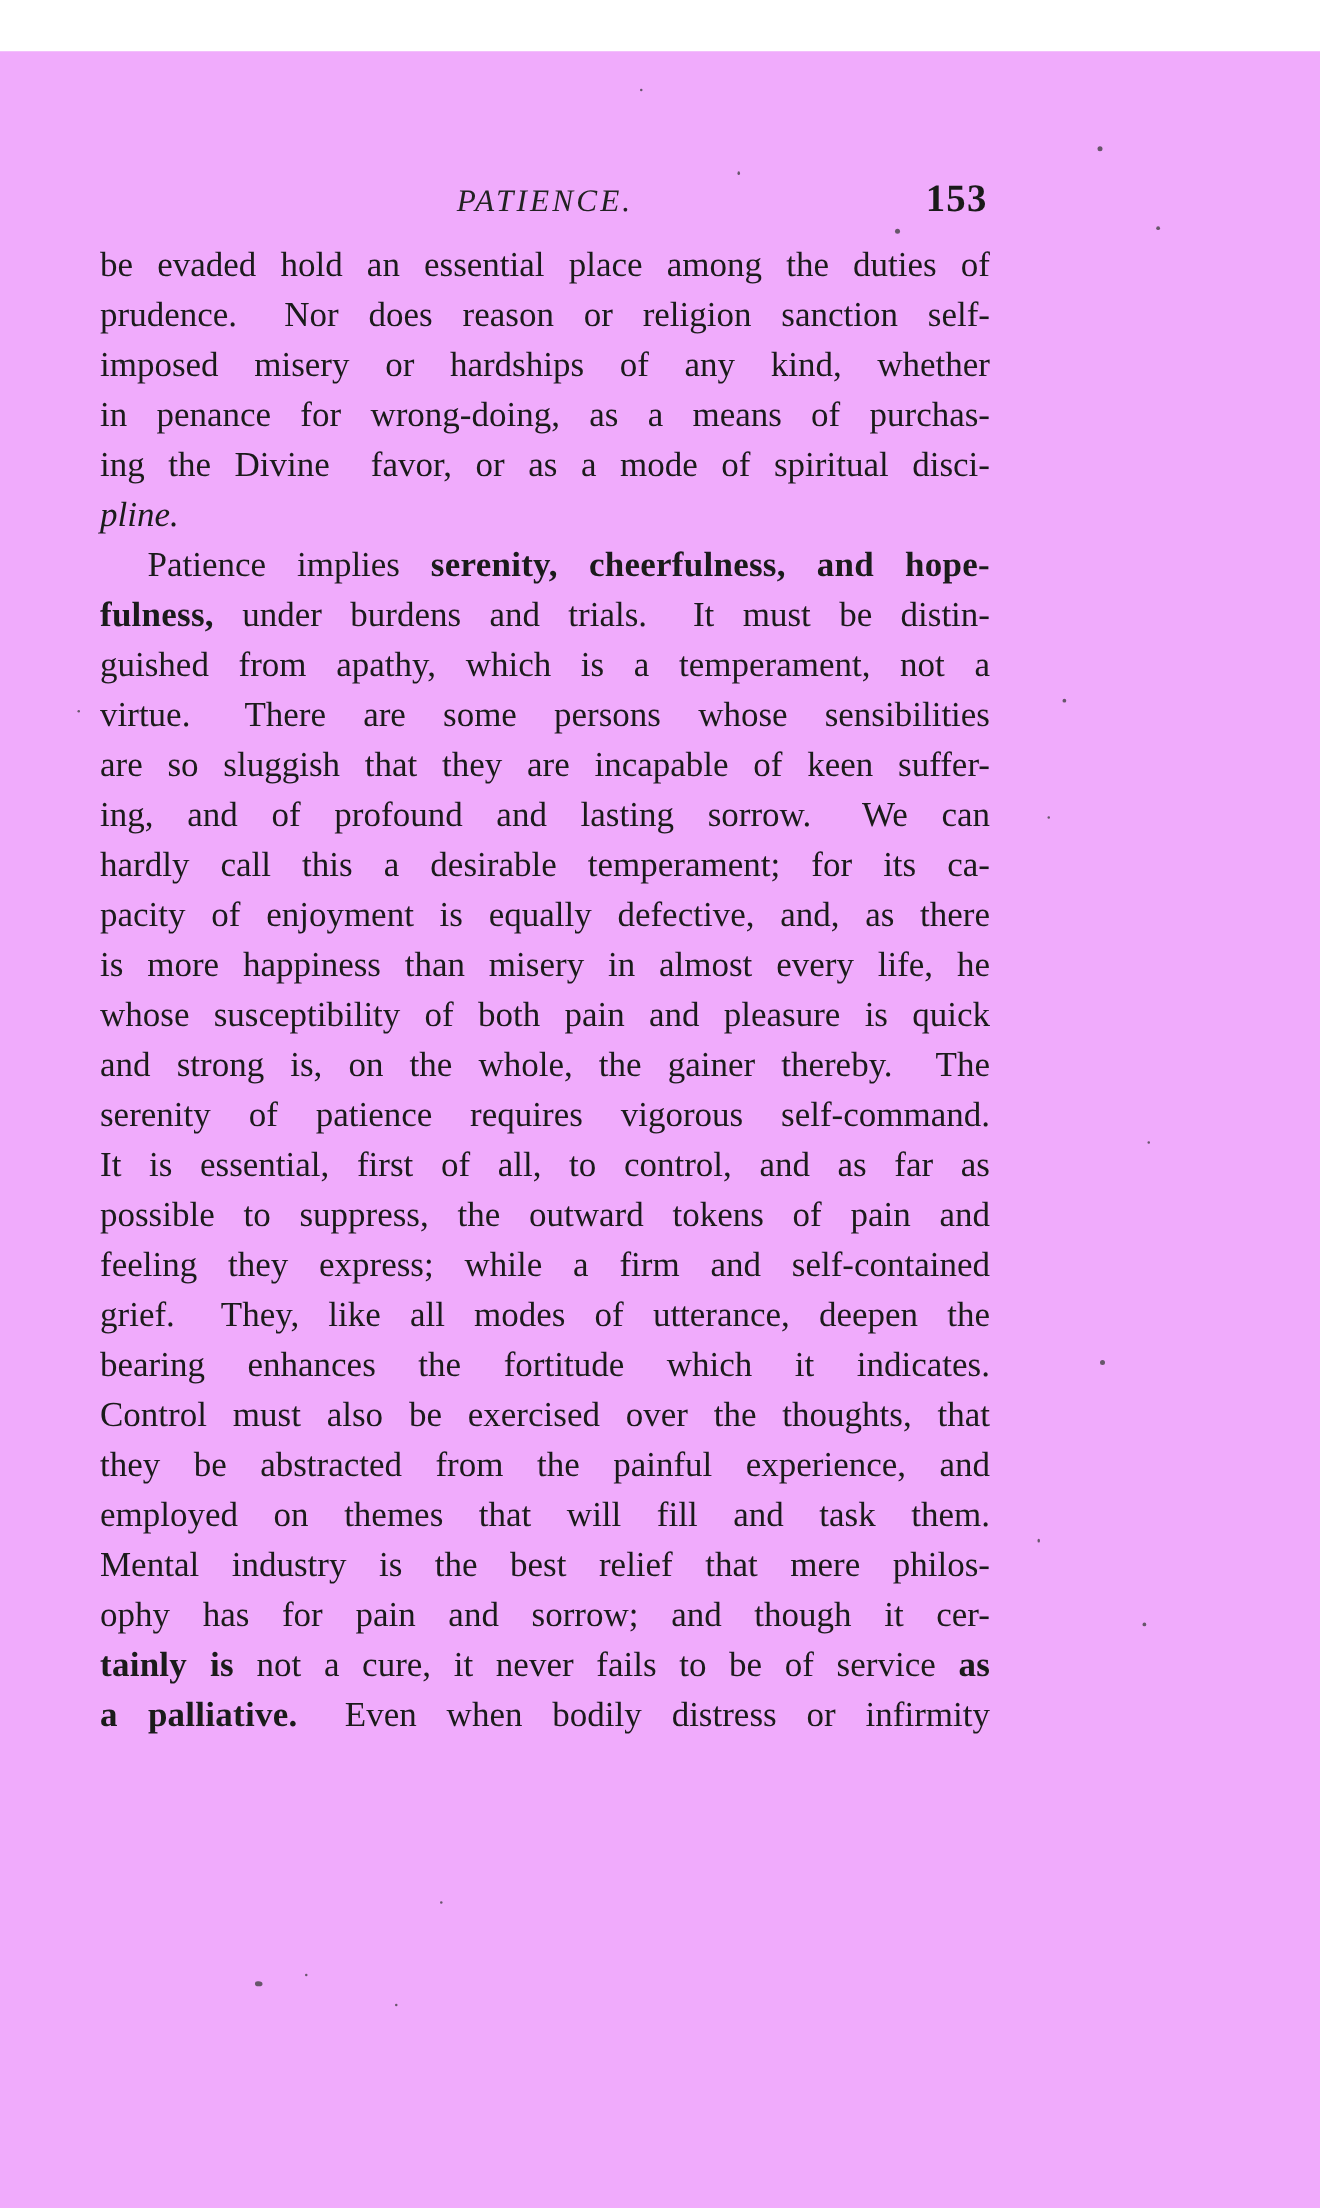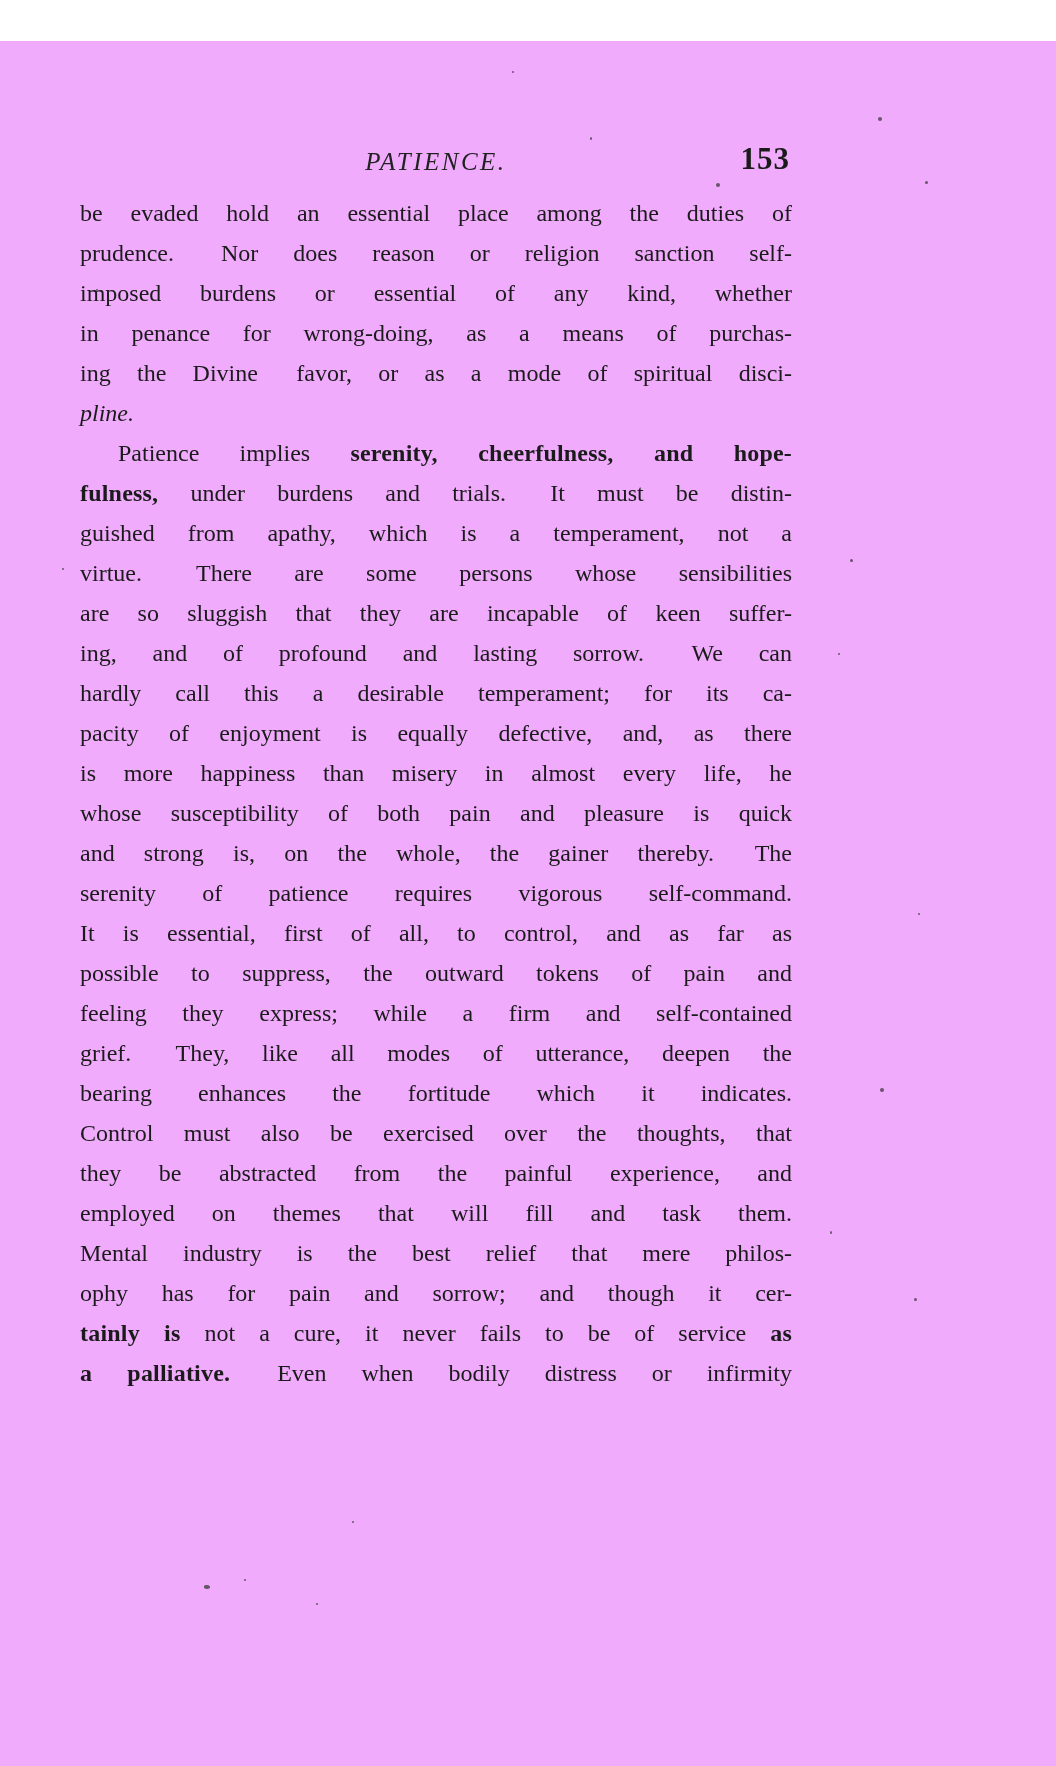--- a/index.html
+++ b/index.html
@@ -44,21 +44,21 @@
     letter-spacing: 1px;
     color: #1a1a1a;
     font-weight: bold;
   }
   
   .text-block {
     position: absolute;
     top: 152px;
     left: 80px;
     width: 712px;
-    font-size: 24px;
+    font-size: 28px;
     line-height: 40px;
   }
   .paragraph { margin: 0; }
   .line {
     text-align: justify;
     text-align-last: justify;
     white-space: nowrap;
     overflow: visible;
   }
   .line.last {
@@ -87,21 +87,21 @@
 
   <header class="page-header">
     <span class="running-title">PATIENCE.</span>
     <span class="page-number">153</span>
   </header>
 
   <main class="text-block">
       <div class="paragraph">
         <div class="line">be evaded hold an essential place among the duties of</div>
         <div class="line">prudence.  Nor does reason or religion sanction self-</div>
-        <div class="line">imposed burdens or essential of any kind, whether</div>
+        <div class="line">imposed misery or hardships of any kind, whether</div>
         <div class="line">in penance for wrong-doing, as a means of purchas-</div>
         <div class="line">ing the Divine  favor, or as a mode of spiritual disci-</div>
         <div class="line last">pline.</div>
       </div>
       <div class="paragraph">
         <div class="line indent">Patience implies <span class="heavy">serenity, cheerfulness, and hope-</span></div>
         <div class="line"><span class="heavy">fulness,</span> under burdens and trials.  It must be distin-</div>
         <div class="line">guished from apathy, which is a temperament, not a</div>
         <div class="line">virtue.  There are some persons whose sensibilities</div>
         <div class="line">are so sluggish that they are incapable of keen suffer-</div>

